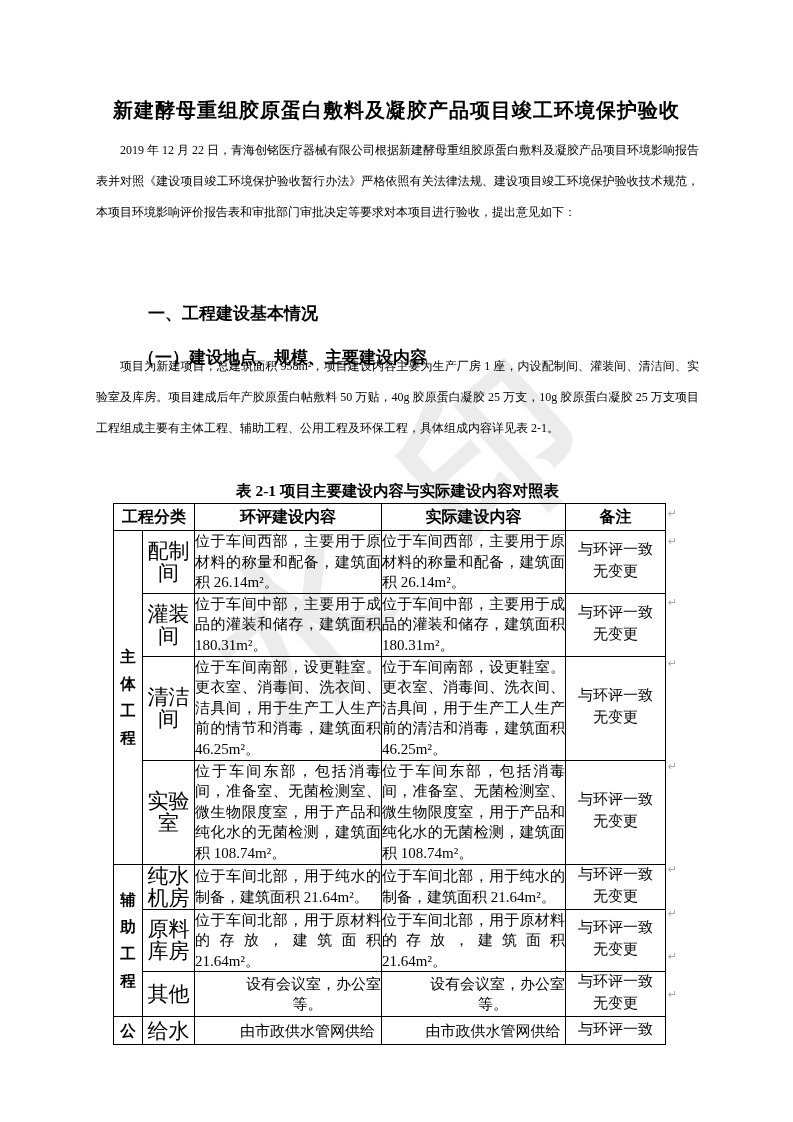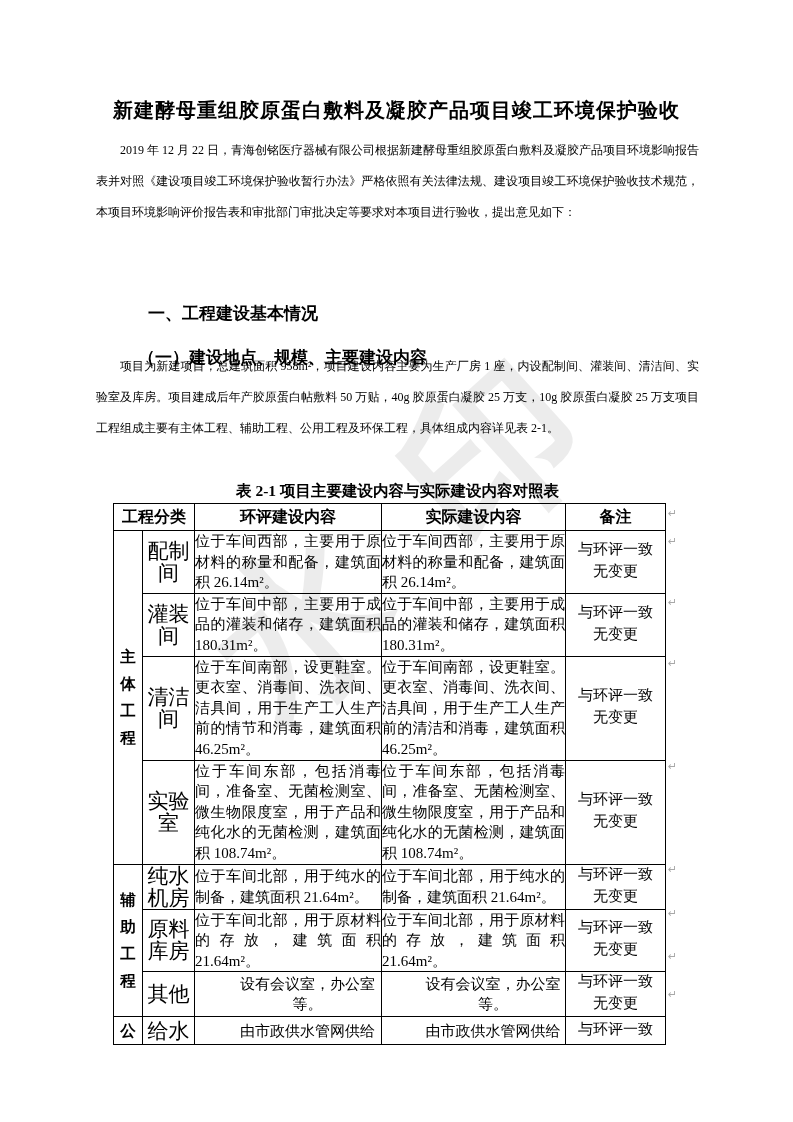--- a/index.html
+++ b/index.html
@@ -42,21 +42,21 @@
     line-height:27px;white-space:pre-line;
   }
   td.slabel{
     font-size:21px;text-align:center;vertical-align:middle;
     line-height:22px;white-space:pre-line;
   }
   td.cell{
     font-size:15px;line-height:20.6px;text-align:justify;
     vertical-align:middle;padding:0 3px;
   }
-  td.cell.centered{text-align:center;text-align-last:center;padding-left:39px;}
+  td.cell.centered{text-align:right;text-align-last:center;padding-left:39px;}
   td.remark{
     font-size:15px;text-align:center;vertical-align:middle;
     line-height:22px;white-space:pre-line;font-family:Liberation Mono, monospace;
   }
   tr.rh-a{height:61px;}
   tr.rh-b{height:103px;}
   tr.rh-c{height:104px;}
   tr.rh-d{height:44px;}
   tr.rh-e{height:38px;}
   tr.rh-f{height:27px;}

